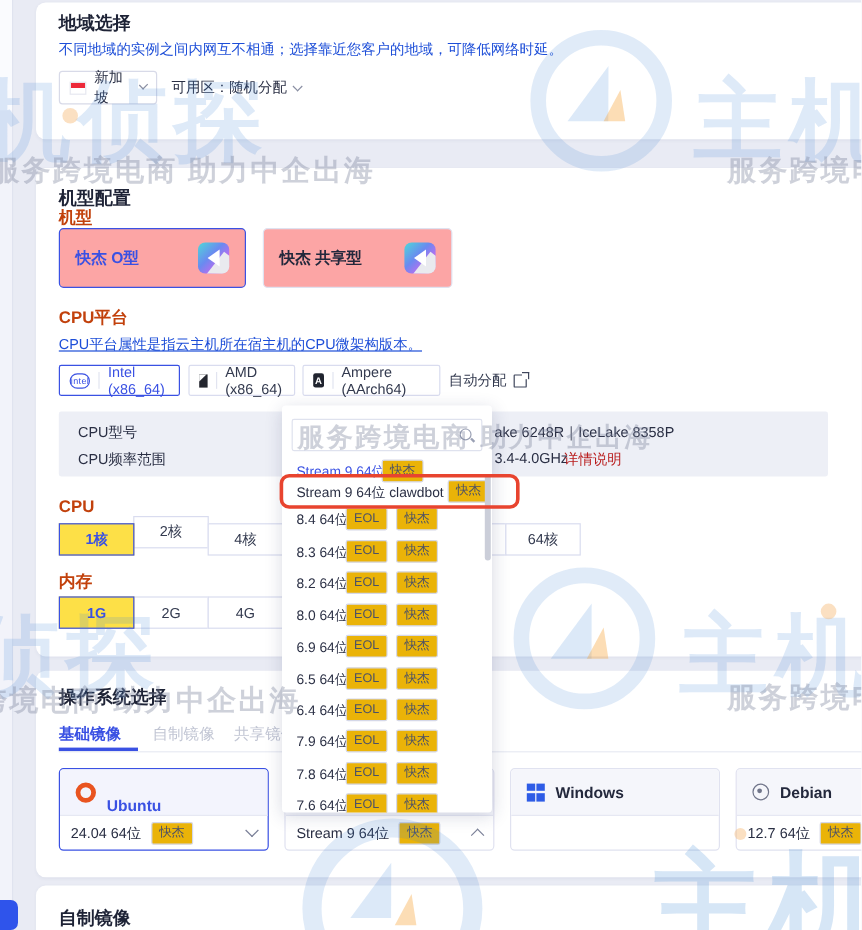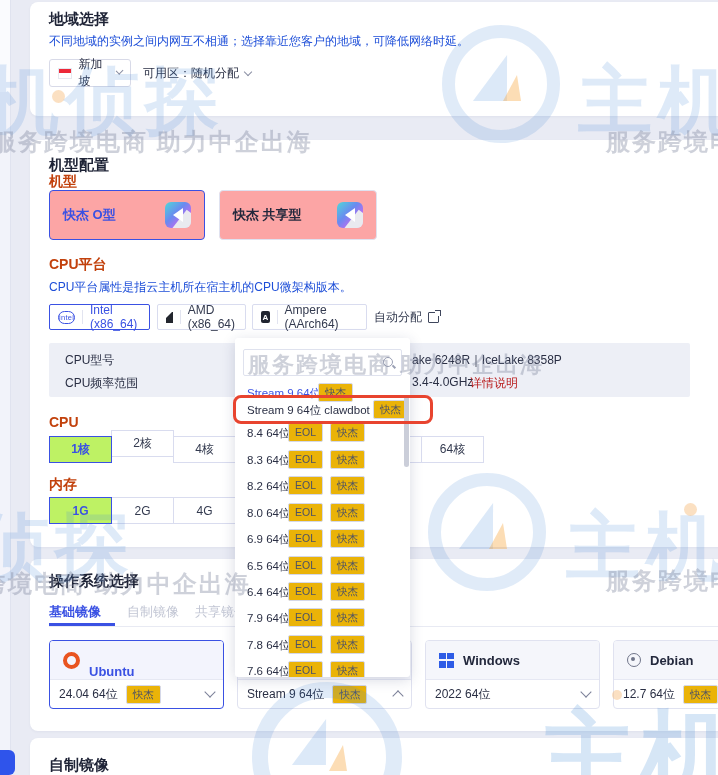--- a/index.html
+++ b/index.html
@@ -14,21 +14,21 @@
   .mcard{position:absolute;height:50px;background:#fca5a5;border:1px solid #dfe2f0;border-radius:4px;
          display:flex;align-items:center;justify-content:space-between;padding:0 13px;box-sizing:border-box;font-size:13px;font-weight:700;}
   .mcard.sel{border:1.5px solid #3a51e3;color:#3a51e3;}
   .kicon{width:26px;height:26px;border-radius:6px;position:relative;overflow:hidden;
          background:linear-gradient(135deg,#4fd8d8 0%,#6a8af0 42%,#b86ef0 70%,#e3e4ea 100%);}
   .kicon::before{content:"";position:absolute;right:-8px;bottom:-10px;width:22px;height:24px;background:#e9eaef;transform:rotate(38deg);}
   .kicon::after{content:"";position:absolute;left:8px;top:6px;border-top:7px solid transparent;border-bottom:7px solid transparent;border-right:10px solid #fff;}
   
   .seg{position:absolute;height:27px;width:63px;box-sizing:border-box;border:1px solid #d9dcef;background:#fff;
        display:flex;align-items:center;justify-content:center;font-size:12px;color:#333a4f;}
-  .seg.sel{border:1px solid #3a51e3;background:#bef264;color:#3a51e3;font-weight:700;z-index:2;}
+  .seg.sel{border:1px solid #3a51e3;background:#fde047;color:#3a51e3;font-weight:700;z-index:2;}
   
   .plat{position:absolute;height:26px;box-sizing:border-box;border:1px solid #d9dcef;background:#fff;border-radius:2px;
         display:flex;align-items:center;padding:0 8px;font-size:12px;color:#333a4f;gap:7px;}
   .plat.sel{border:1px solid #3a51e3;color:#3a51e3;}
   .pdiv{width:1px;height:14px;background:#e2e4f0;}
   .intel-ic{width:24px;height:13px;border:1.2px solid #3a51e3;border-radius:7px;display:flex;align-items:center;justify-content:center;
             font-size:7.5px;color:#3a51e3;box-sizing:border-box;letter-spacing:.3px;}
   .amd-ic{width:11px;height:11px;background:#23262e;position:relative;}
   .amd-ic::after{content:"";position:absolute;left:0;top:0;border-top:6px solid #fff;border-right:6px solid transparent;}
   .amp-ic{width:12px;height:12px;background:#20242f;border-radius:2px;color:#fff;font-size:8px;font-weight:700;
@@ -125,21 +125,21 @@
     <div class="mcard sel" style="left:19px;top:50px;width:156px;">
       <span>快杰 O型</span>
       <span class="kicon"></span>
     </div>
     <div class="mcard" style="left:189px;top:50px;width:158px;">
       <span>快杰 共享型</span>
       <span class="kicon"></span>
     </div>
 
     <div class="sub-label" style="left:19px;top:116px;">CPU平台</div>
-    <div class="desc" style="left:19px;top:139px;">CPU平台属性是指云主机所在宿主机的CPU微架构版本。</div>
+    <div class="desc" style="left:19px;top:139px;text-decoration:underline;">CPU平台属性是指云主机所在宿主机的CPU微架构版本。</div>
 
     <div class="plat sel" style="left:19px;top:164px;width:101px;">
       <span class="intel-ic">intel</span>
       <span class="pdiv"></span>
       <span>Intel (x86_64)</span>
     </div>
     <div class="plat" style="left:127px;top:164px;width:89px;">
       <span class="amd-ic"></span>
       <span class="pdiv"></span>
       <span>AMD (x86_64)</span>
@@ -209,24 +209,20 @@
     <div class="oscard" style="left:395px;top:81px;">
       <div class="top">
         <span class="win-ic">
             <i></i>
             <i></i>
             <i></i>
             <i></i>
           </span>
         <span class="osname">Windows</span>
       </div>
-      <div class="bot">
-        <span>2022 64位</span>
-        <span class="chv" style="margin-left:auto;"></span>
-      </div>
     </div>
 
     <div class="oscard" style="left:583px;top:81px;">
       <div class="top">
         <span class="deb-ic"></span>
         <span class="osname">Debian</span>
       </div>
       <div class="bot">
         <span>12.7 64位</span>
         <span class="bdg">快杰</span>

